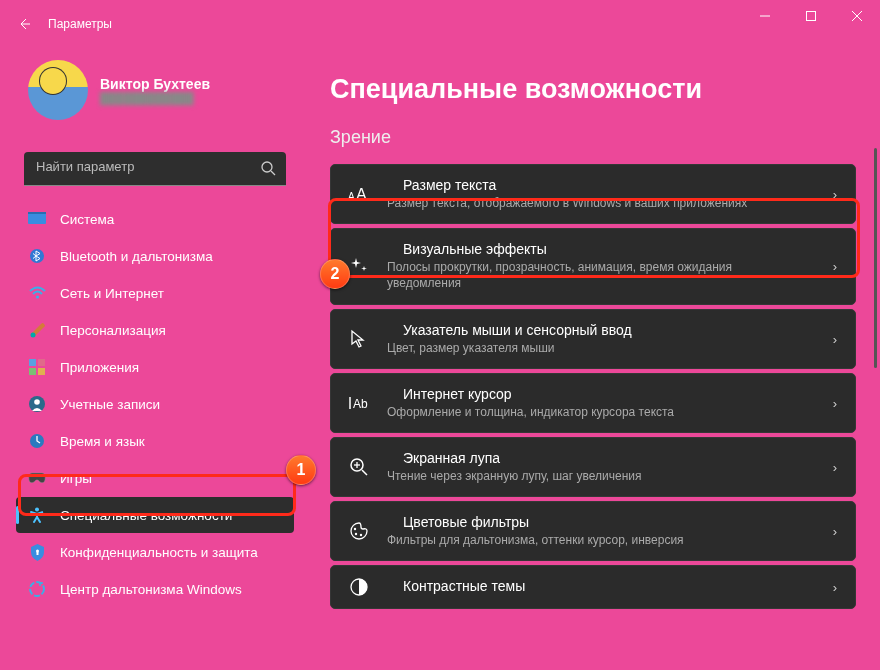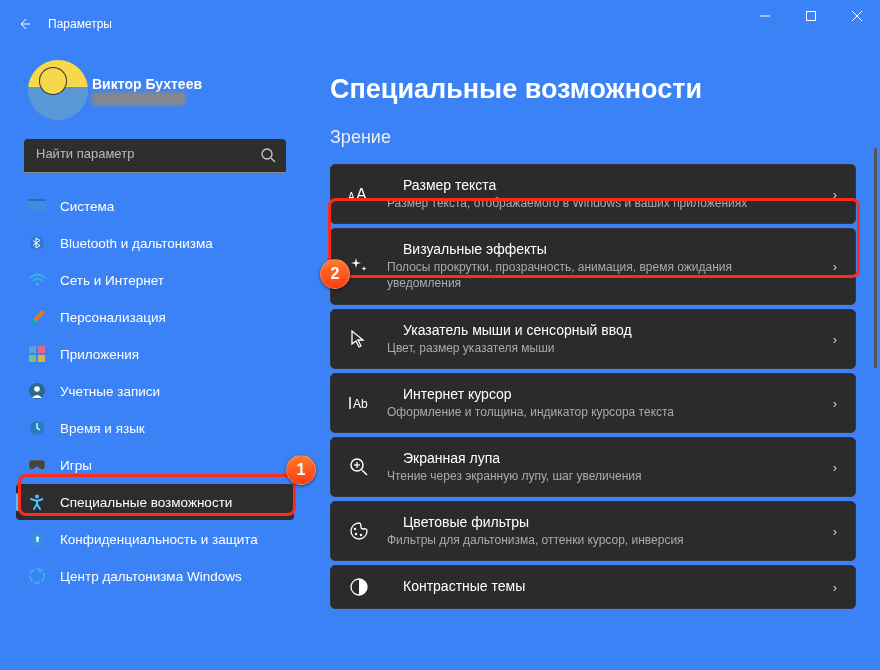--- a/index.html
+++ b/index.html
@@ -1,28 +1,28 @@
 <!DOCTYPE html>
 <html><head>
 <meta charset="utf-8">
 <style>
   * { box-sizing: border-box; margin: 0; padding: 0; font-family: "Segoe UI", Arial, sans-serif; }
   body { width: 880px; height: 670px; background: #0a0a0a; overflow: hidden; position: relative; }
-  .window { width: 880px; height: 670px; background: #3b82f6; position: relative; }
+  .window { width: 880px; height: 670px; background: #ec4899; position: relative; }
   
   .titlebar { height: 48px; display:flex; align-items:center; color:#fff; }
   .back-btn { width:48px; display:flex; align-items:center; justify-content:center; font-size:16px; color:#fff; cursor:pointer;}
   .app-title { font-size:12px; color:#fff; }
   .win-controls { position:absolute; right:0; top:0; height:32px; display:flex; }
   .win-btn { width:46px; height:32px; display:flex; align-items:center; justify-content:center; color:#fff; font-size:10px; }
   .win-btn svg { stroke:#fff; }
   
   .body { display:flex; height: calc(670px - 48px); }
   .sidebar { width: 310px; padding: 0 8px 0 8px; display:flex; flex-direction:column; }
-  .profile { display:flex; align-items:center; gap:4px; padding: 12px 12px 19px 20px; }
+  .profile { display:flex; align-items:center; gap:12px; padding: 12px 12px 32px 20px; }
   .avatar { width:60px; height:60px; border-radius:50%; background: linear-gradient(#f7d84b 45%, #5a97d6 45%); position:relative; overflow:hidden; flex-shrink:0;}
   .avatar::after{ content:""; position:absolute; left:12px; top:8px; width:26px; height:26px; background:#f7d84b; border-radius:50%; box-shadow: 0 0 0 1px #333;}
   .profile-name { color:#fff; font-size:14px; font-weight:600; }
   .profile-sub { color:#888; font-size:11px; filter: blur(2px); height:12px;}
   .search { margin: 0 16px 14px 16px; position:relative; }
   .search input { width:100%; height:34px; background:#2e2e2e; border:none; border-bottom:1px solid #888; color:#fff; padding:0 36px 4px 12px; font-size:13px; outline:none; border-radius:4px 4px 0 0;}
   .search input::placeholder { color:#bbb; }
   .search-icon { position:absolute; right:10px; top:8px; color:#ccc; }
   .nav { flex:1; overflow:hidden; padding: 0 8px; position:relative;}
   .nav-item { display:flex; align-items:center; gap:14px; height:36px; padding:0 12px; color:#fff; font-size:13.5px; border-radius:4px; margin:1px 0; cursor:pointer; position:relative;}

